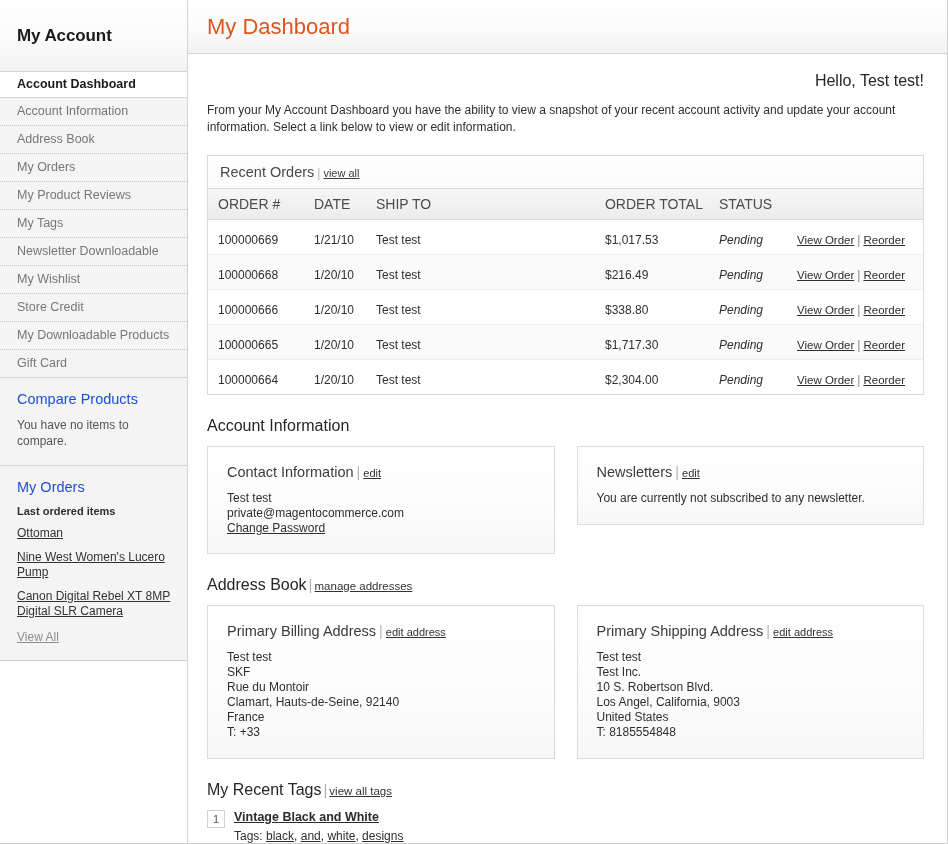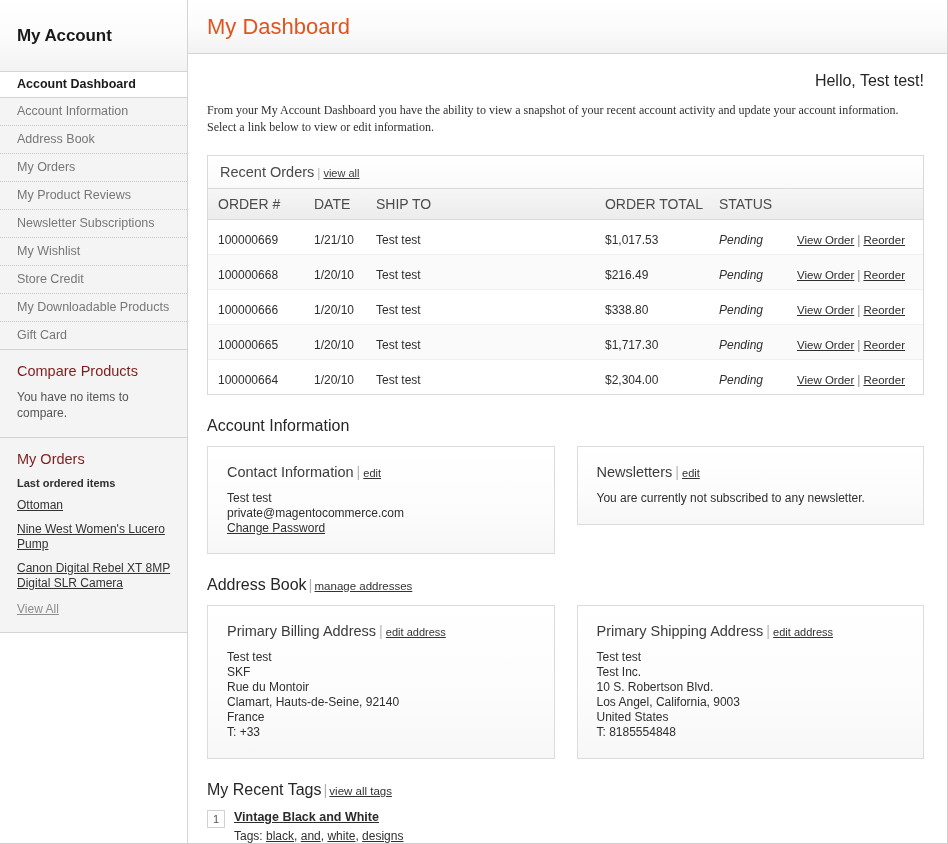--- a/index.html
+++ b/index.html
@@ -70,21 +70,21 @@
 
   .side-block {
     background: #f4f4f4;
     border-bottom: 1px solid #d4d4d4;
     padding: 13px 16px 16px 17px;
   }
   .side-block h3 {
     margin: 0 0 10px 0;
     font-size: 14.5px;
     font-weight: normal;
-    color: #7f1d1d;
+    color: #1d4ed8;
   }
   .side-block p {
     margin: 0;
     font-size: 12px;
     color: #555;
     line-height: 16px;
   }
   .side-sub {
     font-size: 11px;
     font-weight: bold;
@@ -137,21 +137,20 @@
     font-size: 16px;
     font-weight: normal;
     color: #262626;
     text-align: right;
   }
   .intro {
     margin: 0 0 19px 0;
     font-size: 12px;
     line-height: 17px;
     color: #2f2f2f;
-    font-family: Liberation Serif, serif;
   }
 
   h2.sec {
     margin: 22px 0 11px 0;
     font-size: 16px;
     font-weight: normal;
     color: #262626;
   }
   h2.sec .bar { color: #b0b0b0; font-size: 15px; margin: 0 2px; }
   h2.sec a {
@@ -298,21 +297,24 @@
       <li>
           <span>Address Book</span>
         </li>
       <li>
           <span>My Orders</span>
         </li>
       <li>
           <span>My Product Reviews</span>
         </li>
       <li>
-          <span>Newsletter Subscriptions</span>
+          <span>My Tags</span>
+        </li>
+      <li>
+          <span>Newsletter Downloadable</span>
         </li>
       <li>
           <span>My Wishlist</span>
         </li>
       <li>
           <span>Store Credit</span>
         </li>
       <li>
           <span>My Downloadable Products</span>
         </li>

